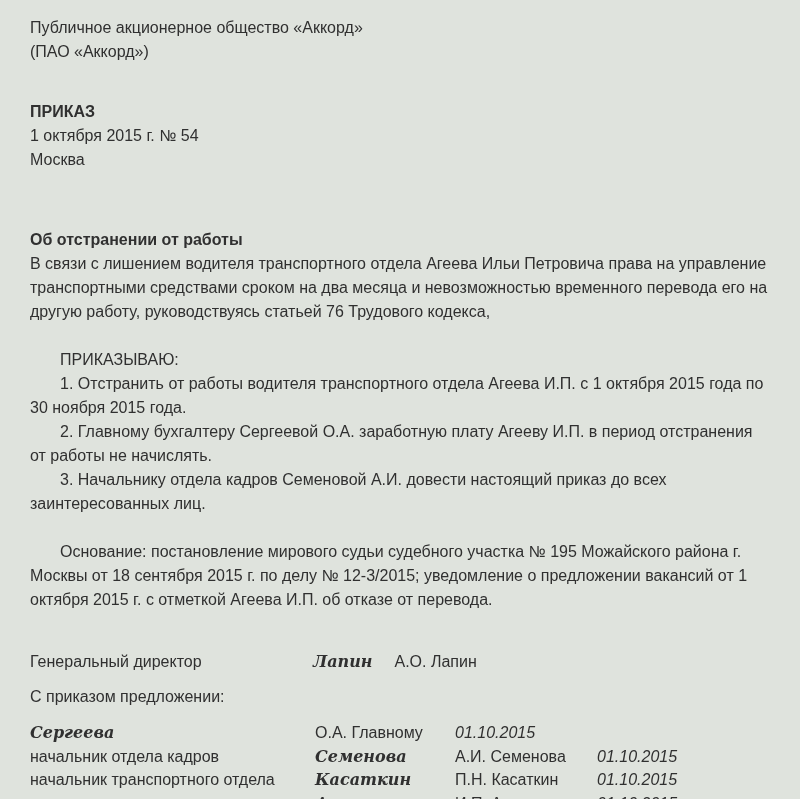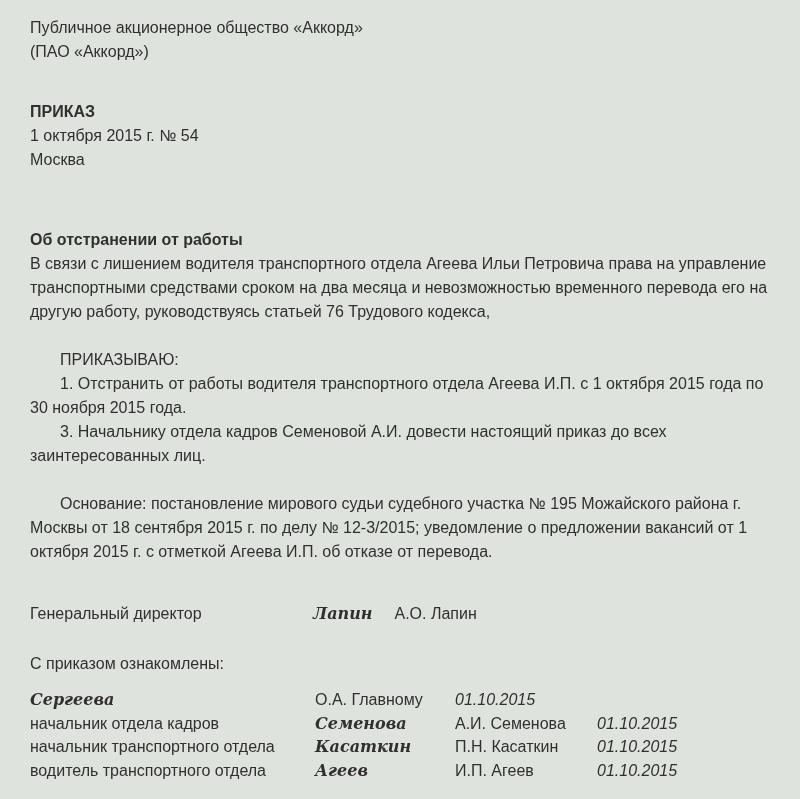--- a/index.html
+++ b/index.html
@@ -35,21 +35,21 @@
 
   .directive { text-indent: 30px; }
   .order-item { text-indent: 30px; }
   .items-block { margin-bottom: 24px; }
 
   .basis { text-indent: 30px; margin-bottom: 38px; }
 
   .sig-row {
     display: flex;
     align-items: baseline;
-    margin-bottom: 26px;
+    margin-bottom: 11px;
   }
   .sig-row .position { width: 283px; flex: 0 0 283px; }
   .signature {
     font-family: "DejaVu Serif", "Liberation Serif", serif;
     font-weight: bold;
     font-style: italic;
   }
   .sig-row .name { margin-left: 22px; }
 
   .ack-title { margin-bottom: 12px; }
@@ -80,34 +80,35 @@
     <p>Москва</p>
   </div>
 
   <div class="body-block">
     <p class="subject">Об отстранении от работы</p>
     <p class="preamble">В связи с лишением водителя транспортного отдела Агеева Ильи Петровича права на управление транспортными средствами сроком на два месяца и невозможностью временного перевода его на другую работу, руководствуясь статьей 76 Трудового кодекса,</p>
 
     <div class="items-block">
       <p class="directive">ПРИКАЗЫВАЮ:</p>
       <p class="order-item">1. Отстранить от работы водителя транспортного отдела Агеева И.П. с 1 октября 2015 года по 30 ноября 2015 года.</p>
+      <p class="order-item">2. Главному бухгалтеру Сергеевой О.А. заработную плату Агееву И.П. в период отстранения от работы не начислять.</p>
       <p class="order-item">3. Начальнику отдела кадров Семеновой А.И. довести настоящий приказ до всех заинтересованных лиц.</p>
     </div>
 
     <p class="basis">Основание: постановление мирового судьи судебного участка № 195 Можайского района г. Москвы от 18 сентября 2015 г. по делу № 12-3/2015; уведомление о предложении вакансий от 1 октября 2015 г. с отметкой Агеева И.П. об отказе от перевода.</p>
   </div>
 
   <div class="sig-row">
     <span class="position">Генеральный директор</span>
     <span class="signature">Лапин</span>
     <span class="name">А.О. Лапин</span>
   </div>
 
   <div class="ack-block">
-    <p class="ack-title">С приказом ознакомлены:</p>
+    <p class="ack-title">С приказом предложении:</p>
 
     <div class="ack-table">
       <div class="ack-row">
         <span class="signature">Сергеева</span>
         <span>О.А. Главному</span>
         <span class="ack-date">01.10.2015</span>
       </div>
       <div class="ack-row">
         <span>начальник отдела кадров</span>
         <span class="signature">Семенова</span>

